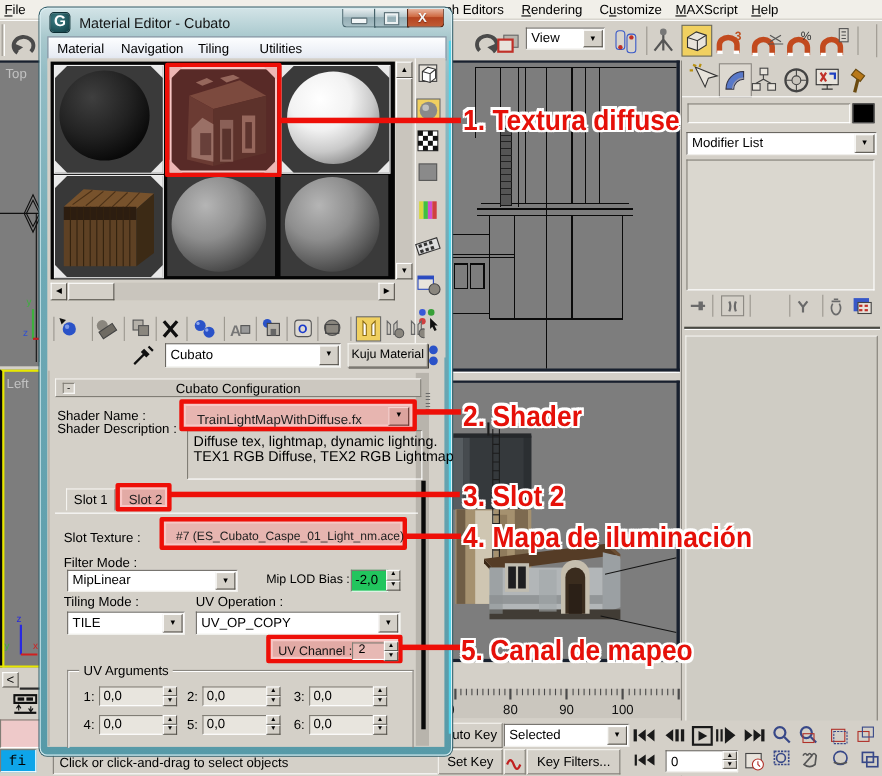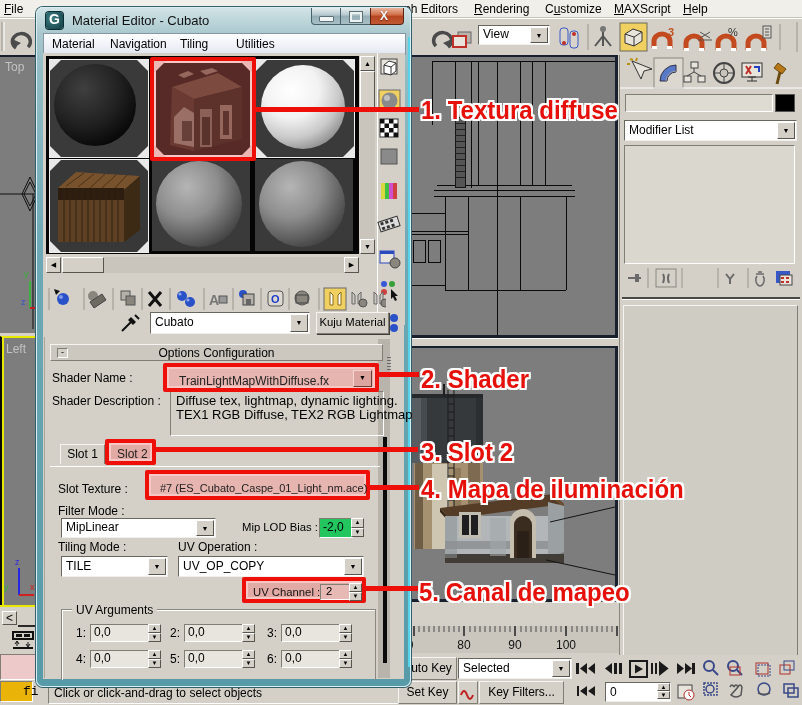--- a/index.html
+++ b/index.html
@@ -115,21 +115,21 @@
 <div class="abs bev t12" style="left:2px;top:611px;width:13px;height:12px;text-align:center;line-height:12px;">&lt;</div>
 <div class="abs" style="left:18px;top:625px;width:20px;height:2px;background:#2a2a2a;"></div>
 <svg class="abs" style="left:12px;top:631px;" width="22" height="18">
  <rect x="1" y="1" width="20" height="7" fill="none" stroke="#101010" stroke-width="2"></rect>
  <rect x="4" y="3" width="6" height="3" fill="#101010"></rect>
  <rect x="12" y="3" width="6" height="3" fill="#101010"></rect>
  <path d="M5,15 l0,-4 M3,13 l2,-3 2,3 M16,11 l0,4 M14,13 l2,3 2,-3" stroke="#101010" fill="none"></path>
  <rect x="1" y="16" width="20" height="2" fill="#101010"></rect>
 </svg>
 <div class="abs sunk" style="left:0;top:654px;width:37px;height:24px;background:#eec9c9;z-index:5;"></div>
-<div class="abs sunk" style="left:0;top:681px;width:33px;height:21px;background:#eab308;font-family:'Liberation Mono',monospace;font-size:13px;padding-left:22px;line-height:20px;z-index:5;box-sizing:border-box;">fi</div>
+<div class="abs sunk" style="left:0;top:681px;width:33px;height:21px;background:#0ea5e9;font-family:'Liberation Mono',monospace;font-size:13px;padding-left:7px;line-height:20px;z-index:5;box-sizing:border-box;">fi</div>
 
 <div class="abs vpgray" style="left:410px;top:55px;width:208px;height:283px;border-top:2px solid #18202e;border-right:3px solid #18202e;border-bottom:3px solid #18202e;box-sizing:border-box;"></div>
 <svg class="abs" style="left:410px;top:55px;" width="205" height="280" fill="none" stroke="#0a0a0a" stroke-width="1" shape-rendering="crispEdges">
  <line x1="22" y1="6" x2="205" y2="6"></line>
  <line x1="22" y1="6" x2="22" y2="70"></line>
  <line x1="45" y1="6" x2="45" y2="133"></line>
  <line x1="61" y1="6" x2="61" y2="133"></line>
  <line x1="87" y1="6" x2="87" y2="280"></line>
  <line x1="110" y1="6" x2="110" y2="130"></line>
  <line x1="68" y1="6" x2="68" y2="130"></line>
@@ -636,28 +636,28 @@
  <div class="abs bev2" style="left:280px;top:305px;width:71px;height:20px;text-align:center;line-height:19px;box-shadow:1px 1px 0 #403d38;font-size:11.3px;white-space:nowrap;">Kuju Material</div>
 
  <div class="abs" style="left:8px;top:330px;width:345px;height:341px;border-left:1px solid #aaa69e;"></div>
 
  <div class="abs" style="left:342px;top:332px;width:12px;height:339px;background:#b8b4ac;"></div>
  <div class="abs" style="left:347px;top:430px;width:4px;height:226px;background:#0a0a0a;"></div>
  <div class="abs" style="left:351px;top:350px;width:4px;height:16px;background:repeating-linear-gradient(180deg,#6a6a6a 0 1px,transparent 1px 3px);"></div>
 
  <div class="abs bev2" style="left:14px;top:337px;width:331px;height:15px;background:#ccc8c0;">
    <div class="abs sunk" style="left:6px;top:3px;width:9px;height:8px;font-size:9px;line-height:6px;text-align:center;background:#d4d0c8;">-</div>
-   <div class="t12" style="text-align:center;margin-top:1px;">Options Configuration</div>
+   <div class="t12" style="text-align:center;margin-top:1px;">Cubato Configuration</div>
  </div>
 
  <div class="abs t12" style="left:16px;top:364px;">Shader Name :</div>
 
  <div class="abs t12" style="left:142px;top:365px;">TrainLightMapWithDiffuse.fx</div>
 
- <div class="abs t12" style="left:16px;top:387px;">Shader Description :</div>
+ <div class="abs t12" style="left:16px;top:376px;">Shader Description :</div>
  <div class="abs sunk" style="left:134px;top:384px;width:212px;height:43px;">
   <div style="margin:2px 0 0 5px;line-height:14px;font-size:13px;white-space:nowrap;">Diffuse tex, lightmap, dynamic lighting.<br>TEX1 RGB Diffuse, TEX2 RGB Lightmap</div>
  </div>
 
  <div class="abs bev2 t12" style="left:24px;top:437px;width:43px;height:19px;text-align:center;line-height:18px;border-bottom:none;">Slot 1</div>
  <div class="abs t12" style="left:77px;top:440px;">Slot 2</div>
  <div class="abs" style="left:14px;top:459px;width:330px;height:1px;background:#fff;"></div>
 
  <div class="abs t12" style="left:22px;top:475px;">Slot Texture :</div>
  <div class="abs t11" style="left:123px;top:477px;">#7 (ES_Cubato_Caspe_01_Light_nm.ace)</div>

